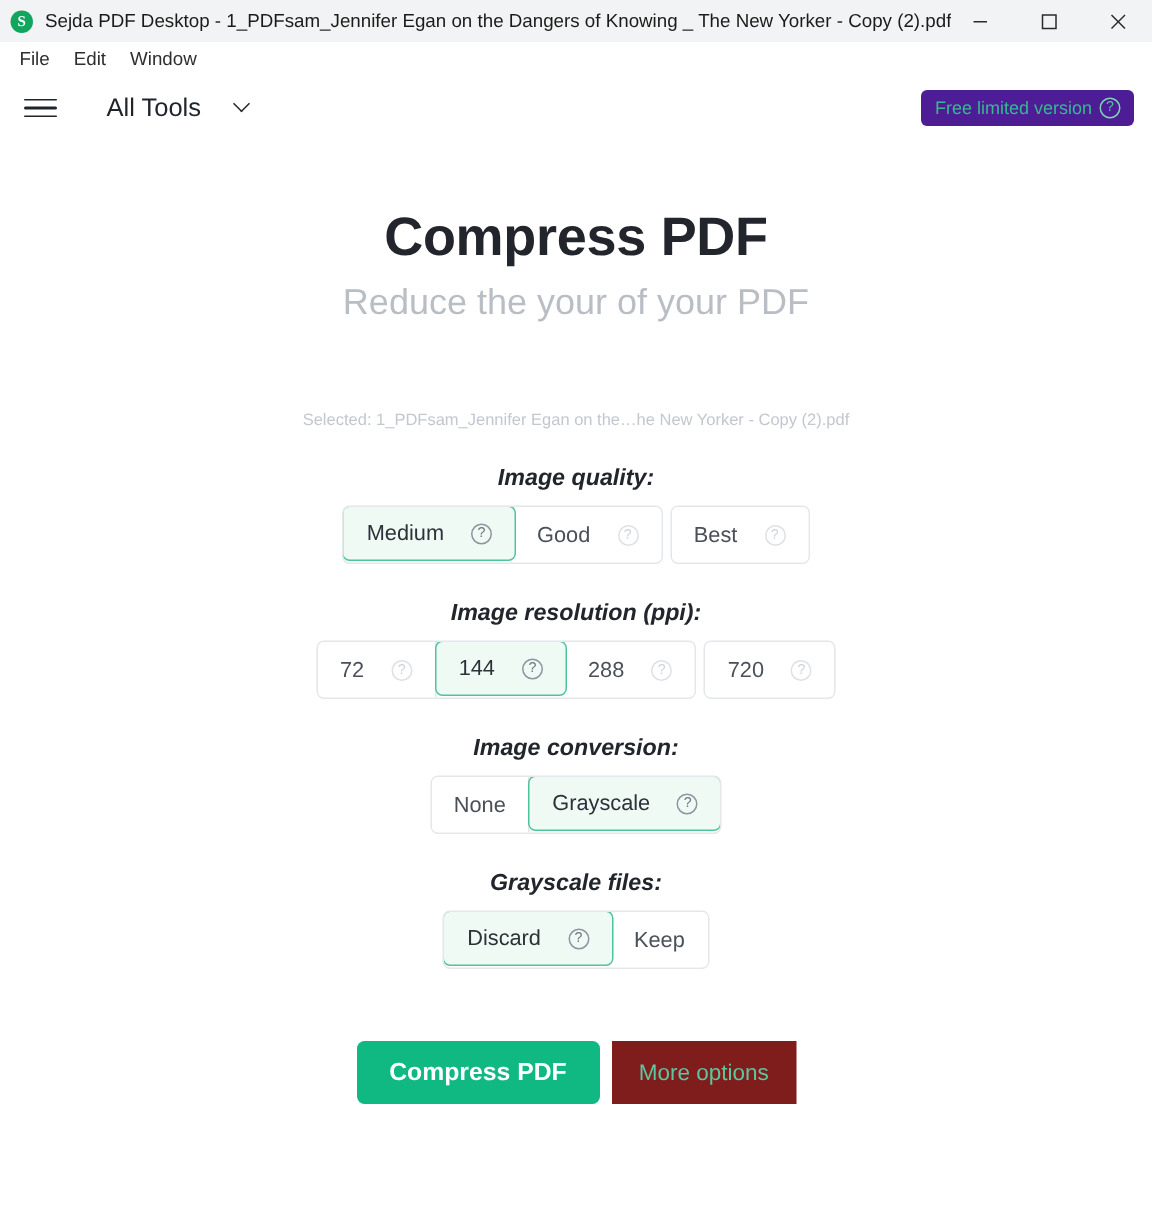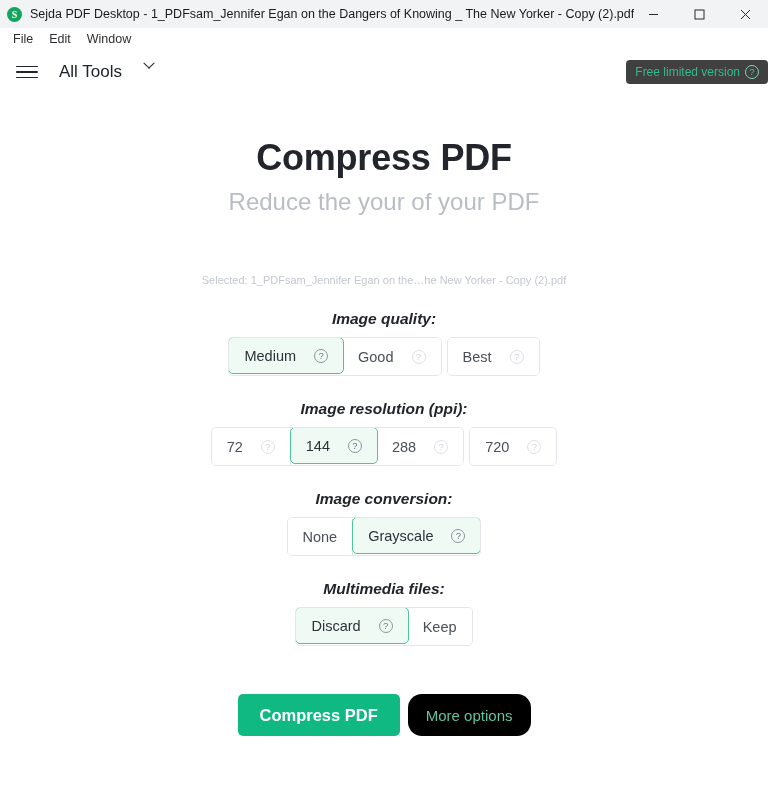--- a/index.html
+++ b/index.html
@@ -83,42 +83,42 @@
     justify-content: center; gap: 4px;
     cursor: pointer;
   }
   .hamburger span {
     display: block;
     height: 1.4px;
     background: #20242b;
     border-radius: 1px;
   }
   .all-tools {
-    margin-left: 21px;
-    display: flex;
-    align-items: flex-start;
+    margin-left: 33px;
+    display: flex;
+    align-items: center;
     gap: 23px;
     font-size: 17px;
     color: #20242b;
     cursor: pointer;
   }
   .chev {
     display: inline-block;
     width: 8px; height: 8px;
     border-right: 1.4px solid #20242b;
     border-bottom: 1.4px solid #20242b;
     transform: rotate(45deg) translate(-2px,-2px);
   }
   .free-badge {
     position: absolute;
-    right: 0;
+    right: 12px;
     display: flex;
     align-items: flex-end;
     gap: 5px;
-    background: #404040;
+    background: #4c1d95;
     color: #37b890;
     font-size: 12px;
     padding: 5px 9px;
     border-radius: 4px;
     cursor: pointer;
     white-space: nowrap;
   }
 
   
   .main {
@@ -223,28 +223,28 @@
     font-weight: bold;
     padding: 0 22px;
     height: 42px;
     display: flex; align-items: center;
     border: none;
     border-radius: 5px;
     cursor: pointer;
     font-family: "Liberation Sans", sans-serif;
   }
   .btn-secondary {
-    background: #000000;
+    background: #7f1d1d;
     color: #5ec5a0;
     font-size: 15px;
     padding: 0 18px;
     height: 42px;
     display: flex; align-items: center;
     border: none;
-    border-radius: 14px;
+    border-radius: 0;
     cursor: pointer;
     font-family: "Liberation Sans", sans-serif;
   }
 </style>
 </head>
 <body>
 
 <div class="titlebar">
   <div class="app-icon">S</div>
   <div class="title-text">Sejda PDF Desktop - 1_PDFsam_Jennifer Egan on the Dangers of Knowing _ The New Yorker - Copy (2).pdf</div>
@@ -353,21 +353,21 @@
         </div>
         <div class="seg selected">
           <span>Grayscale</span>
           <span class="qmark">?</span>
         </div>
       </div>
     </div>
   </div>
 
   <div class="opt-block">
-    <div class="opt-label">Multimedia files:</div>
+    <div class="opt-label">Grayscale files:</div>
     <div class="seg-wrap">
       <div class="seg-group">
         <div class="seg selected">
           <span>Discard</span>
           <span class="qmark">?</span>
         </div>
         <div class="seg">
           <span>Keep</span>
         </div>
       </div>

